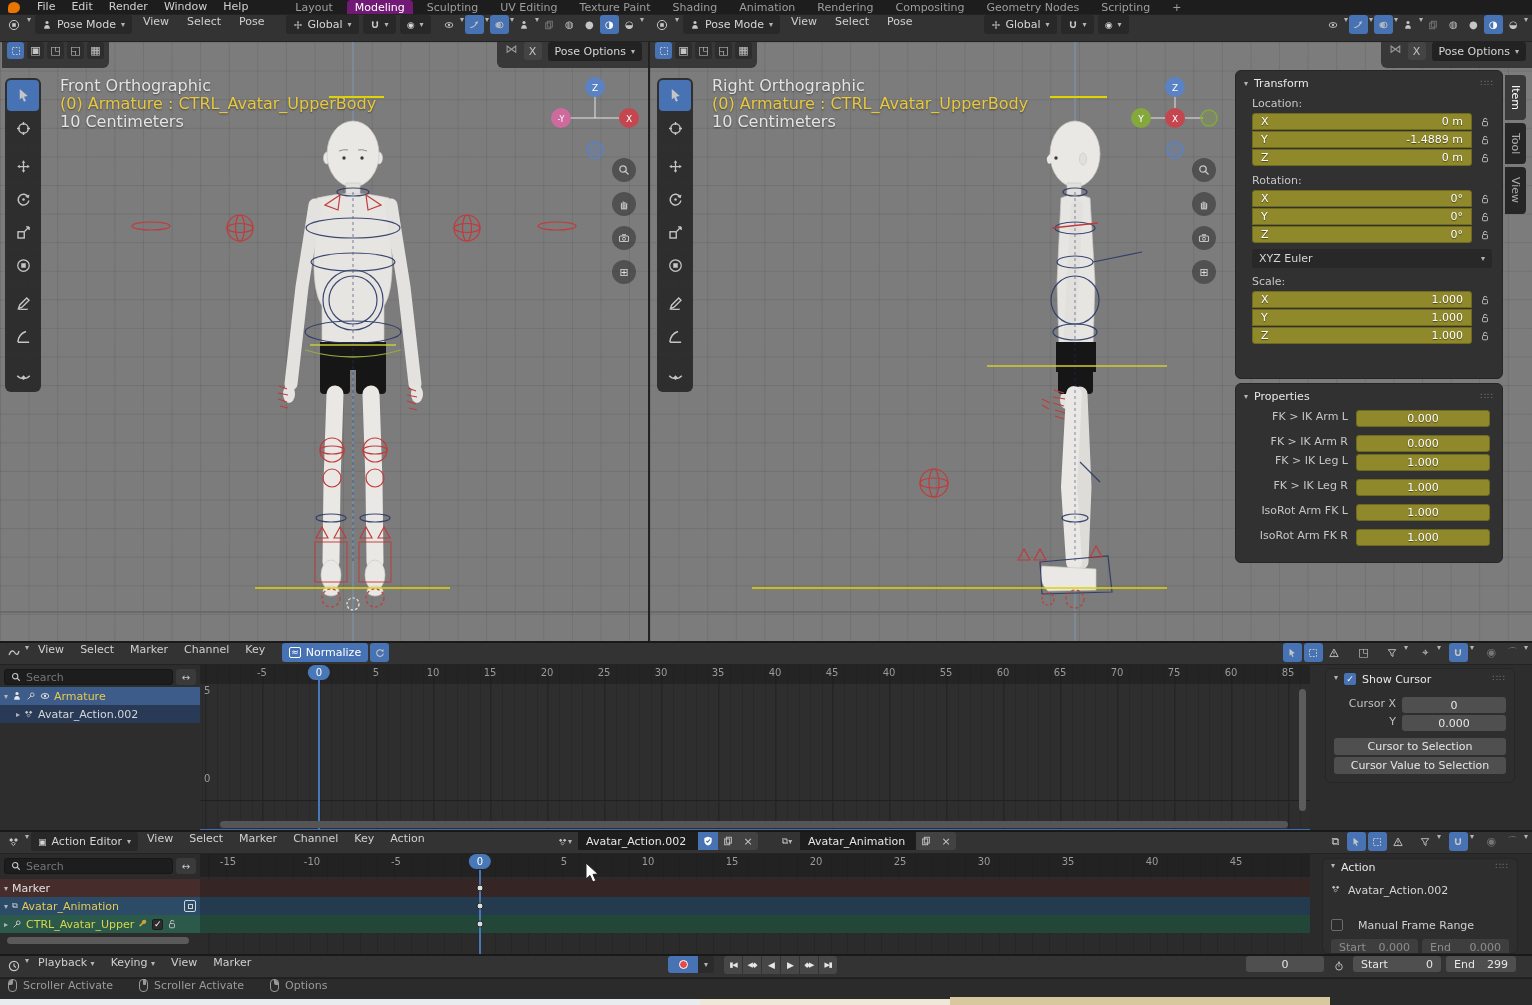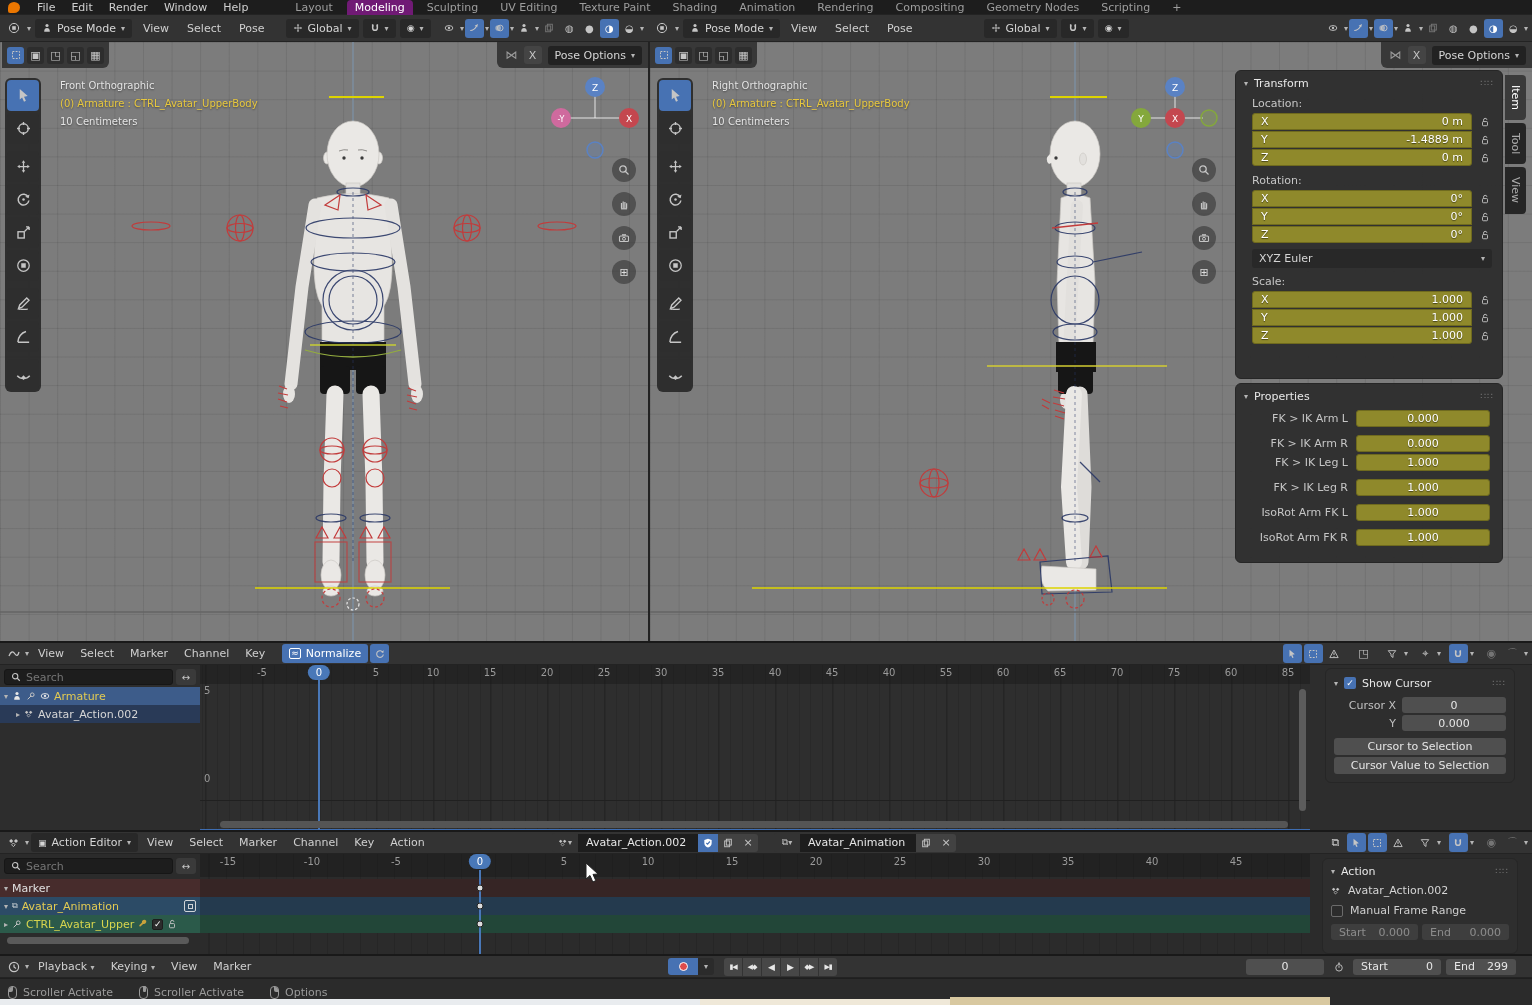--- a/index.html
+++ b/index.html
@@ -1,31 +1,31 @@
 <!DOCTYPE html>
 <html><head>
 <meta charset="utf-8">
 <style>
 *{margin:0;padding:0;box-sizing:border-box}
 html,body{background:#1a1a1a}
 body{font-family:"DejaVu Sans",sans-serif;font-size:11px;color:#d5d5d5}
 .app{position:relative;width:1532px;height:1005px;overflow:hidden;background:#2b2b2b}
 .abs{position:absolute}
-.flex{display:flex;align-items:center}
+.flex{display:flex;}
 .menu{color:#d0d0d0;padding:0 7px;cursor:default;white-space:nowrap}
 .pill{display:inline-flex;align-items:center;gap:5px;background:#282828;border-radius:3px;height:19px;padding:0 7px;white-space:nowrap}
 .chev{font-size:8px;color:#b5b5b5}
 .ic{width:12px;height:12px;color:#c5c5c5;flex:0 0 auto}
 .ic.sm{width:10px;height:10px}
 .iconbtn{display:inline-flex;align-items:center;justify-content:center;width:19px;height:19px;border-radius:3px;color:#c5c5c5}
 .iconbtn.on{background:#4772b3;color:#fff}
 .iconbtn.dim{opacity:.45}
 .hdr{background:#333333;border-bottom:1px solid #232323}
 .vpgrid{background-color:#7c7c7c;background-image:linear-gradient(to right,rgba(40,40,40,.12) 1px,transparent 1px),linear-gradient(to bottom,rgba(40,40,40,.12) 1px,transparent 1px);background-size:28.6px 28.6px}
-.ovtext{text-shadow:0 1px 2px rgba(0,0,0,.45);font-size:10px;line-height:18px}
+.ovtext{text-shadow:0 1px 2px rgba(0,0,0,.45);font-size:16px;line-height:18px}
 .toolcol{background:rgba(40,40,40,.92);border-radius:6px;padding:2px;display:flex;flex-direction:column;gap:2px}
 .tool{width:32px;height:31px;border-radius:4px;display:flex;align-items:center;justify-content:center;background:#2e2e2e;color:#d8d8d8}
 .tool.on{background:#4772b3;color:#fff}
 .tool .ic{width:15px;height:15px}
 .navbtn{width:24px;height:24px;border-radius:50%;background:rgba(45,45,45,.55);display:flex;align-items:center;justify-content:center;color:#ddd;margin-bottom:10px}
 .panel{background:rgba(46,46,46,.97);border-radius:6px;border:1px solid #262626}
 .ptitle{display:flex;align-items:center;gap:6px;height:24px;padding:0 8px;color:#e8e8e8}
 .grip{margin-left:auto;color:#777;font-size:9px;letter-spacing:1px}
 .slider{display:flex;align-items:center;height:17px;background:#8f892b;border:1px solid #6f6a1e;color:#fff;padding:0 8px;font-size:11px;text-shadow:0 1px 1px rgba(0,0,0,.5)}
 .slider .v{margin-left:auto}
@@ -1170,21 +1170,21 @@
         <span class="chev">▾</span>
         <span style="color:#e8e8e8">Action</span>
         <span class="grip">∷∷</span>
       </div>
       <div class="flex" style="gap:7px;margin-top:3px">
         <svg class="ic sm">
             <use href="#i-keys"></use>
           </svg>
         <span style="color:#d5d5d5">Avatar_Action.002</span>
       </div>
-      <div class="flex" style="gap:7px;margin-top:7px">
+      <div class="flex" style="gap:15px;margin-top:22px">
         <span class="minicheck off"></span>
         <span style="color:#cfcfcf">Manual Frame Range</span>
       </div>
       <div class="flex" style="gap:4px;margin-top:7px;opacity:.5">
         <div class="tfield" style="flex:1;justify-content:space-between">
             <span>Start</span>
             <span>0.000</span>
           </div>
         <div class="tfield" style="flex:1;justify-content:space-between">
             <span>End</span>

